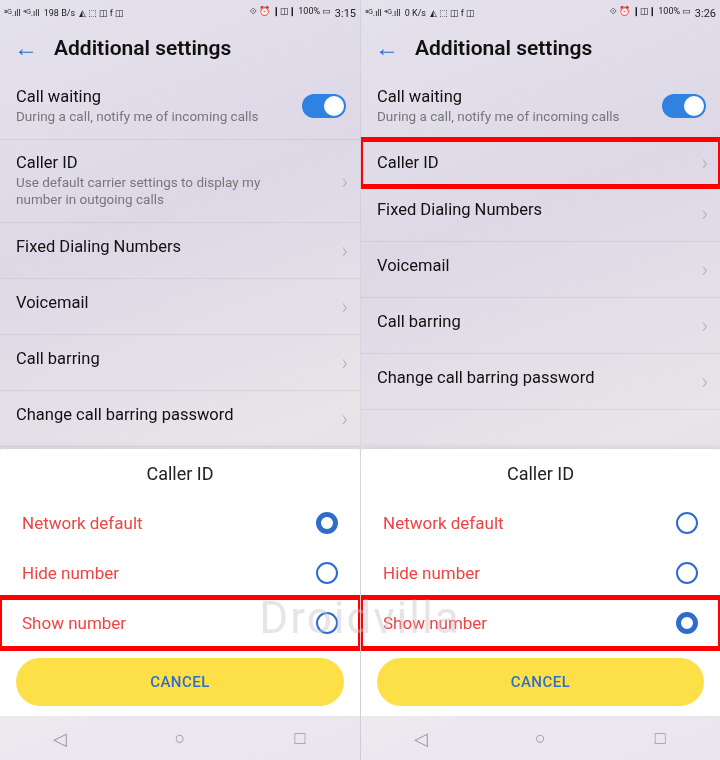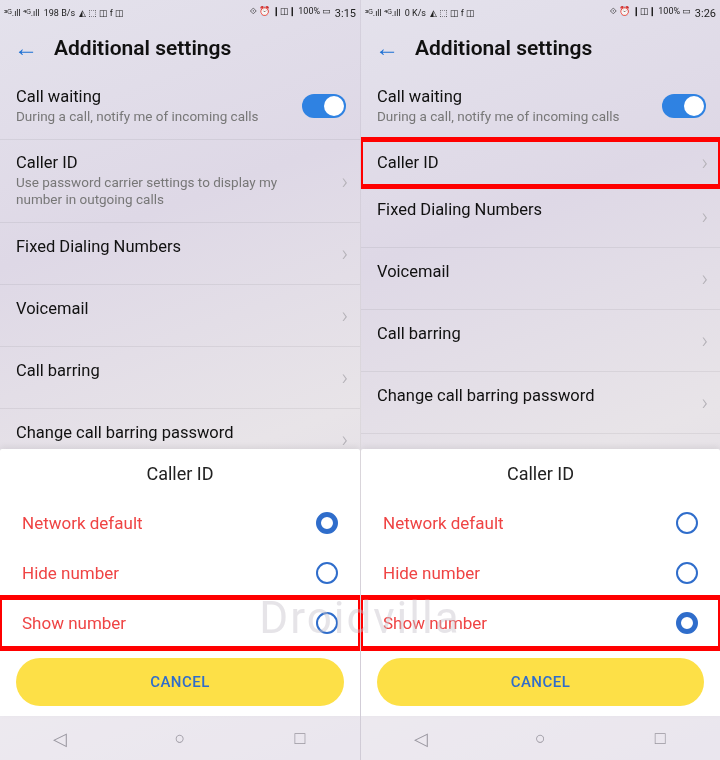--- a/index.html
+++ b/index.html
@@ -54,21 +54,21 @@
     font-size: 21px;
     font-weight: 600;
     color: #111;
   }
   .settings-list {}
   .row {
     position: relative;
     padding: 13px 36px 13px 16px;
     border-bottom: 1px solid rgba(0,0,0,0.06);
   }
-  .row.compact { padding-top: 14px; padding-bottom: 28px; }
+  .row.compact { padding-top: 14px; padding-bottom: 22px; }
   .row .label {
     font-size: 16.5px;
     color: #111;
   }
   .row .sub {
     font-size: 13.5px;
     color: #777;
     margin-top: 2px;
     line-height: 1.3;
     padding-right: 40px;
@@ -200,21 +200,21 @@
       <span class="title">Additional settings</span>
     </div>
     <div class="settings-list">
       <div class="row">
         <div class="label">Call waiting</div>
         <div class="sub">During a call, notify me of incoming calls</div>
         <div class="toggle"></div>
       </div>
       <div class="row">
         <div class="label">Caller ID</div>
-        <div class="sub">Use password carrier settings to display my number in outgoing calls</div>
+        <div class="sub">Use default carrier settings to display my number in outgoing calls</div>
         <span class="chev">›</span>
       </div>
       <div class="row compact">
         <div class="label">Fixed Dialing Numbers</div>
         <span class="chev">›</span>
       </div>
       <div class="row compact">
         <div class="label">Voicemail</div>
         <span class="chev">›</span>
       </div>

